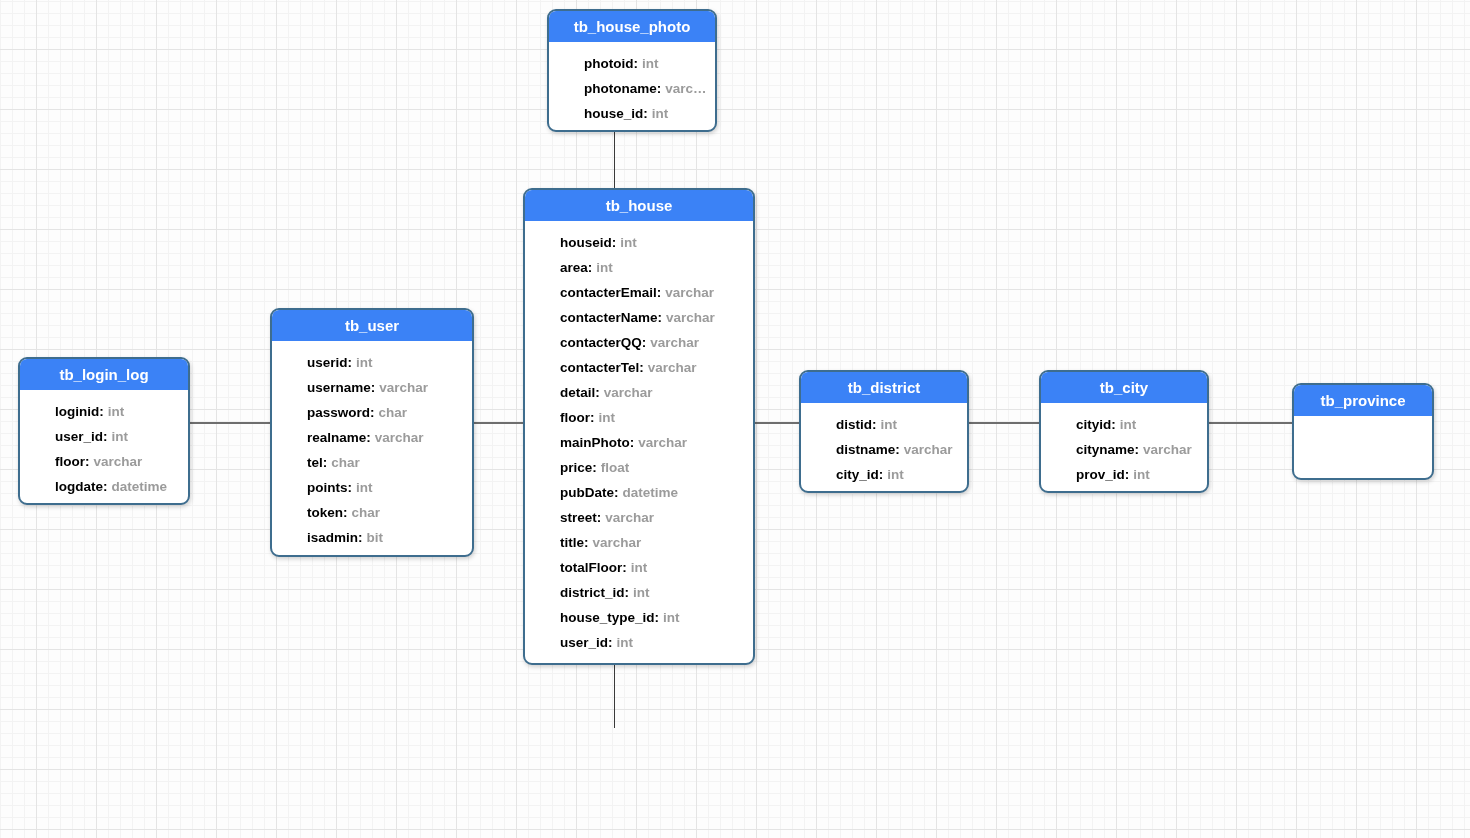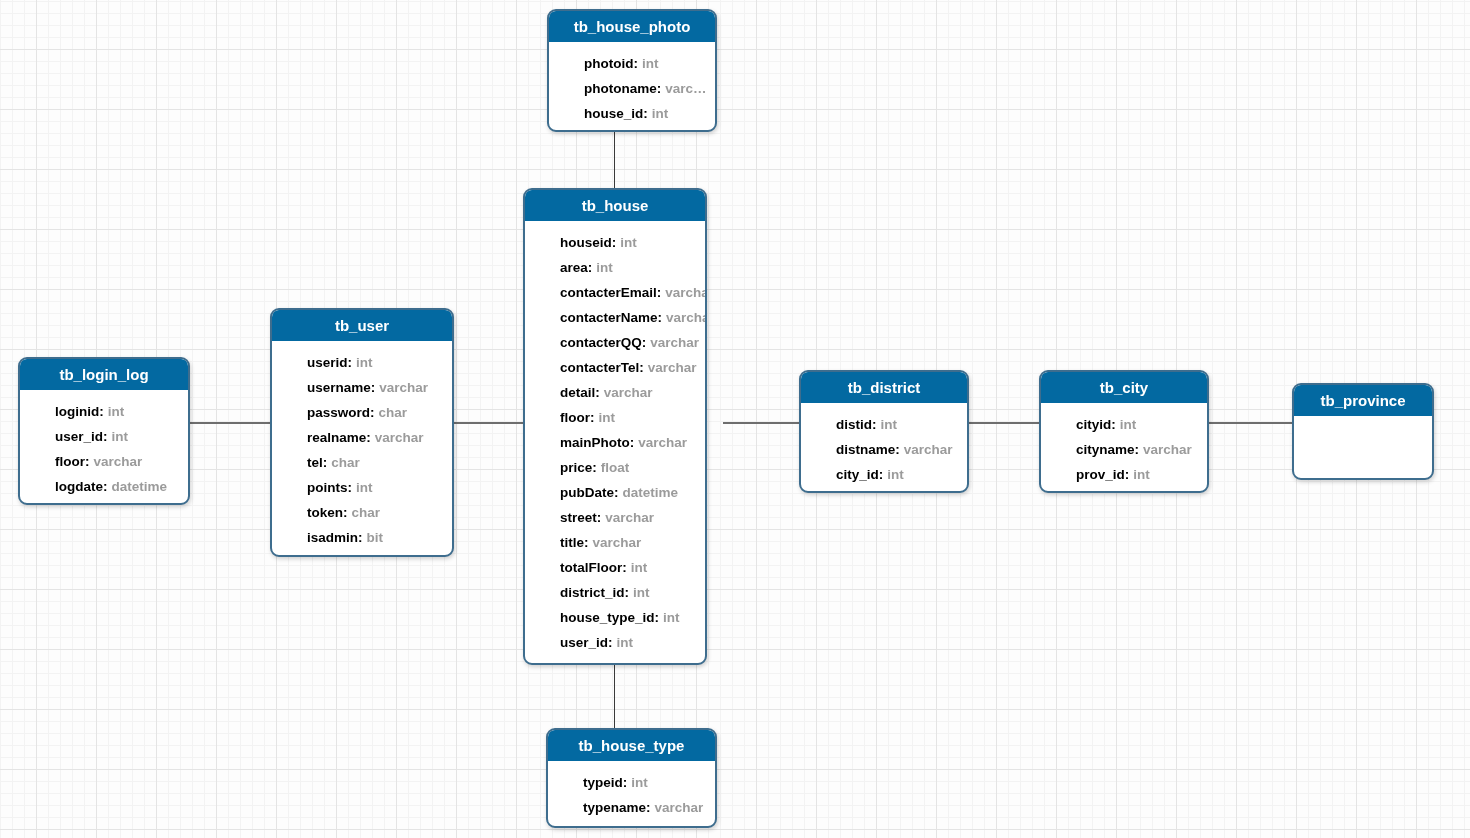--- a/index.html
+++ b/index.html
@@ -30,21 +30,21 @@
     background: #ffffff;
     border: 2px solid #3e6d8e;
     border-radius: 9px;
     box-shadow: 1px 2px 4px rgba(0,0,0,0.18);
     overflow: hidden;
   }
   .table-header {
     box-sizing: border-box;
     height: 33px;
     line-height: 31px;
-    background: #0369a1;
+    background: #3b82f6;
     border-bottom: 2px solid #ffffff;
     color: #ffffff;
     font-weight: bold;
     font-size: 15px;
     text-align: center;
     border-radius: 6px 6px 0 0;
     cursor: move;
     user-select: none;
   }
   .table-body {
@@ -90,21 +90,21 @@
     <div class="connector horizontal" style="left: 969px; top: 422px; width: 70px;"></div>
     <div class="connector horizontal" style="left: 1209px; top: 422px; width: 83px;"></div>
     <div class="table-box" style="left: 547px; top: 9px; width: 170px; height: 123px;">
       <div class="table-header">tb_house_photo</div>
       <div class="table-body">
         <div class="field-row"><span class="field-name">photoid</span><span class="field-name">:</span><span class="field-type" style="margin-left: 4px;">int</span></div>
         <div class="field-row"><span class="field-name">photoname</span><span class="field-name">:</span><span class="field-type" style="margin-left: 4px;">varc…</span></div>
         <div class="field-row"><span class="field-name">house_id</span><span class="field-name">:</span><span class="field-type" style="margin-left: 4px;">int</span></div>
       </div>
     </div>
-    <div class="table-box" style="left: 523px; top: 188px; width: 184px; height: 477px;">
+    <div class="table-box" style="left: 523px; top: 188px; width: 232px; height: 477px;">
       <div class="table-header">tb_house</div>
       <div class="table-body">
         <div class="field-row"><span class="field-name">houseid</span><span class="field-name">:</span><span class="field-type" style="margin-left: 4px;">int</span></div>
         <div class="field-row"><span class="field-name">area</span><span class="field-name">:</span><span class="field-type" style="margin-left: 4px;">int</span></div>
         <div class="field-row"><span class="field-name">contacterEmail</span><span class="field-name">:</span><span class="field-type" style="margin-left: 4px;">varchar</span></div>
         <div class="field-row"><span class="field-name">contacterName</span><span class="field-name">:</span><span class="field-type" style="margin-left: 4px;">varchar</span></div>
         <div class="field-row"><span class="field-name">contacterQQ</span><span class="field-name">:</span><span class="field-type" style="margin-left: 4px;">varchar</span></div>
         <div class="field-row"><span class="field-name">contacterTel</span><span class="field-name">:</span><span class="field-type" style="margin-left: 4px;">varchar</span></div>
         <div class="field-row"><span class="field-name">detail</span><span class="field-name">:</span><span class="field-type" style="margin-left: 4px;">varchar</span></div>
         <div class="field-row"><span class="field-name">floor</span><span class="field-name">:</span><span class="field-type" style="margin-left: 4px;">int</span></div>
@@ -112,21 +112,21 @@
         <div class="field-row"><span class="field-name">price</span><span class="field-name">:</span><span class="field-type" style="margin-left: 4px;">float</span></div>
         <div class="field-row"><span class="field-name">pubDate</span><span class="field-name">:</span><span class="field-type" style="margin-left: 4px;">datetime</span></div>
         <div class="field-row"><span class="field-name">street</span><span class="field-name">:</span><span class="field-type" style="margin-left: 4px;">varchar</span></div>
         <div class="field-row"><span class="field-name">title</span><span class="field-name">:</span><span class="field-type" style="margin-left: 4px;">varchar</span></div>
         <div class="field-row"><span class="field-name">totalFloor</span><span class="field-name">:</span><span class="field-type" style="margin-left: 4px;">int</span></div>
         <div class="field-row"><span class="field-name">district_id</span><span class="field-name">:</span><span class="field-type" style="margin-left: 4px;">int</span></div>
         <div class="field-row"><span class="field-name">house_type_id</span><span class="field-name">:</span><span class="field-type" style="margin-left: 4px;">int</span></div>
         <div class="field-row"><span class="field-name">user_id</span><span class="field-name">:</span><span class="field-type" style="margin-left: 4px;">int</span></div>
       </div>
     </div>
-    <div class="table-box" style="left: 270px; top: 308px; width: 184px; height: 249px;">
+    <div class="table-box" style="left: 270px; top: 308px; width: 204px; height: 249px;">
       <div class="table-header">tb_user</div>
       <div class="table-body">
         <div class="field-row"><span class="field-name">userid</span><span class="field-name">:</span><span class="field-type" style="margin-left: 4px;">int</span></div>
         <div class="field-row"><span class="field-name">username</span><span class="field-name">:</span><span class="field-type" style="margin-left: 4px;">varchar</span></div>
         <div class="field-row"><span class="field-name">password</span><span class="field-name">:</span><span class="field-type" style="margin-left: 4px;">char</span></div>
         <div class="field-row"><span class="field-name">realname</span><span class="field-name">:</span><span class="field-type" style="margin-left: 4px;">varchar</span></div>
         <div class="field-row"><span class="field-name">tel</span><span class="field-name">:</span><span class="field-type" style="margin-left: 4px;">char</span></div>
         <div class="field-row"><span class="field-name">points</span><span class="field-name">:</span><span class="field-type" style="margin-left: 4px;">int</span></div>
         <div class="field-row"><span class="field-name">token</span><span class="field-name">:</span><span class="field-type" style="margin-left: 4px;">char</span></div>
         <div class="field-row"><span class="field-name">isadmin</span><span class="field-name">:</span><span class="field-type" style="margin-left: 4px;">bit</span></div>
@@ -153,20 +153,13 @@
       <div class="table-header">tb_city</div>
       <div class="table-body">
         <div class="field-row"><span class="field-name">cityid</span><span class="field-name">:</span><span class="field-type" style="margin-left: 4px;">int</span></div>
         <div class="field-row"><span class="field-name">cityname</span><span class="field-name">:</span><span class="field-type" style="margin-left: 4px;">varchar</span></div>
         <div class="field-row"><span class="field-name">prov_id</span><span class="field-name">:</span><span class="field-type" style="margin-left: 4px;">int</span></div>
       </div>
     </div>
     <div class="table-box" style="left: 1292px; top: 383px; width: 142px; height: 97px;">
       <div class="table-header">tb_province</div>
     </div>
-    <div class="table-box" style="left: 546px; top: 728px; width: 171px; height: 100px;">
-      <div class="table-header">tb_house_type</div>
-      <div class="table-body">
-        <div class="field-row"><span class="field-name">typeid</span><span class="field-name">:</span><span class="field-type" style="margin-left: 4px;">int</span></div>
-        <div class="field-row"><span class="field-name">typename</span><span class="field-name">:</span><span class="field-type" style="margin-left: 4px;">varchar</span></div>
-      </div>
-    </div>
   </div>
 
 </body></html>

